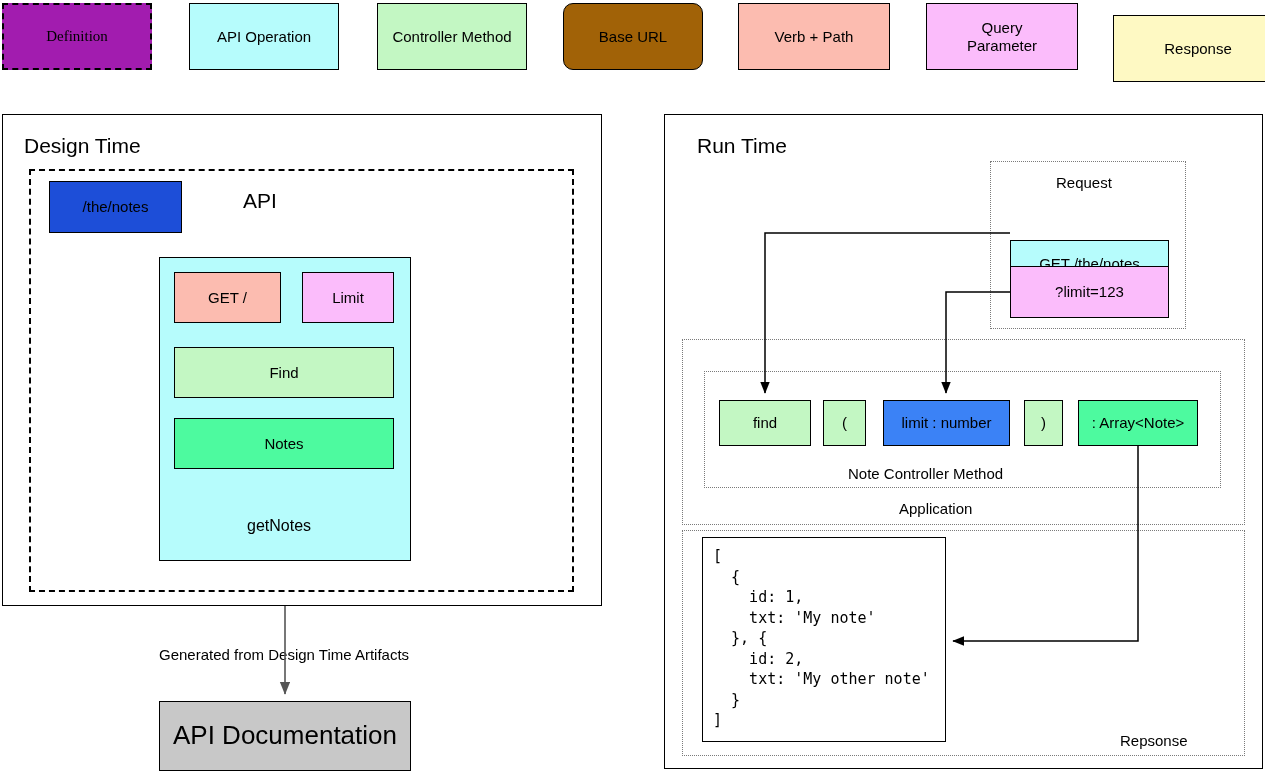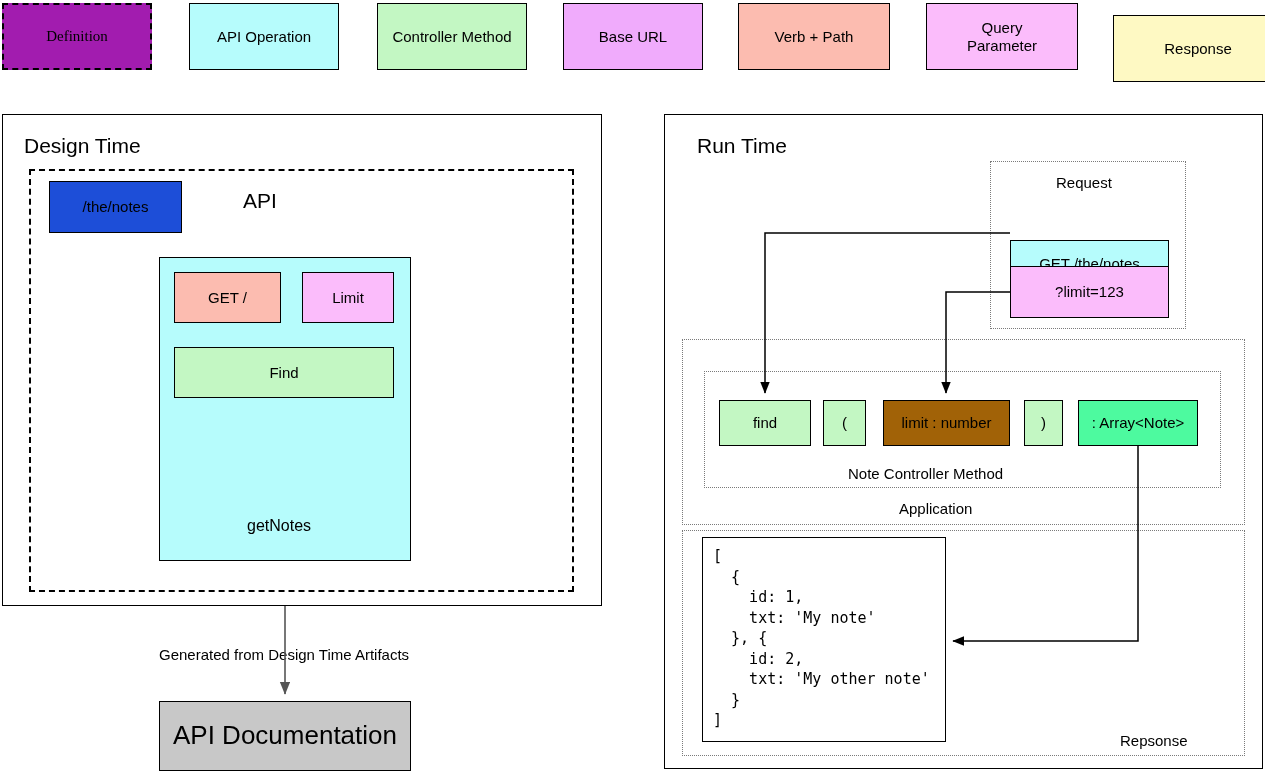--- a/index.html
+++ b/index.html
@@ -78,21 +78,21 @@
   </div>
 
   <div class="box legend-txt" style="left:189px;top:3px;width:150px;height:67px;background:#b6fcfc;text-align:center;">
     <span>API Operation</span>
   </div>
 
   <div class="box legend-txt" style="left:377px;top:3px;width:150px;height:67px;background:#c3f7c3;">
     <span>Controller Method</span>
   </div>
 
-  <div class="box legend-txt" style="left:563px;top:3px;width:140px;height:67px;background:#f0abfc;">
+  <div class="box legend-txt" style="left:563px;top:3px;width:140px;height:67px;background:#a16207;border-radius:10px;">
     <span>Base URL</span>
   </div>
 
   <div class="box legend-txt" style="left:738px;top:3px;width:152px;height:67px;background:#fcbcb0;">
     <span>Verb + Path</span>
   </div>
 
   <div class="box legend-txt" style="left:926px;top:3px;width:152px;height:67px;background:#fbbcfb;">
     <span style="white-space:pre-line;">Query
 Parameter</span>
@@ -121,20 +121,23 @@
   </div>
 
   <div class="box node-txt" style="left:302px;top:272px;width:92px;height:51px;background:#fbbcfb;">
     <span>Limit</span>
   </div>
 
   <div class="box node-txt" style="left:174px;top:347px;width:220px;height:51px;background:#c3f7c3;">
     <span>Find</span>
   </div>
 
+  <div class="box node-txt" style="left:174px;top:418px;width:220px;height:51px;background:#4dfa9f;">
+    <span>Notes</span>
+  </div>
 
   <div class="lbl node-txt" style="left:247px;top:517px;font-size:16px;">getNotes</div>
 
   <div class="lbl sec-title" style="left:159px;top:646px;">Generated from Design Time Artifacts</div>
 
   <div class="box big-txt" style="left:159px;top:701px;width:252px;height:70px;background:#c8c8c8;">
     <span>API Documentation</span>
   </div>
 
   <div class="box plain" style="left:664px;top:114px;width:599px;height:655px;"></div>
@@ -162,21 +165,21 @@
   <div class="lbl sec-title" style="left:848px;top:465px;">Note Controller Method</div>
 
   <div class="box node-txt" style="left:719px;top:400px;width:92px;height:46px;background:#c3f7c3;">
     <span>find</span>
   </div>
 
   <div class="box node-txt" style="left:823px;top:400px;width:43px;height:46px;background:#c3f7c3;">
     <span>(</span>
   </div>
 
-  <div class="box node-txt" style="left:883px;top:400px;width:127px;height:46px;background:#a16207;">
+  <div class="box node-txt" style="left:883px;top:400px;width:127px;height:46px;background:#3b82f6;">
     <span>limit : number</span>
   </div>
 
   <div class="box node-txt" style="left:1024px;top:400px;width:39px;height:46px;background:#c3f7c3;">
     <span>)</span>
   </div>
 
   <div class="box node-txt" style="left:1078px;top:400px;width:120px;height:46px;background:#4dfa9f;">
     <span>: Array&lt;Note&gt;</span>
   </div>

